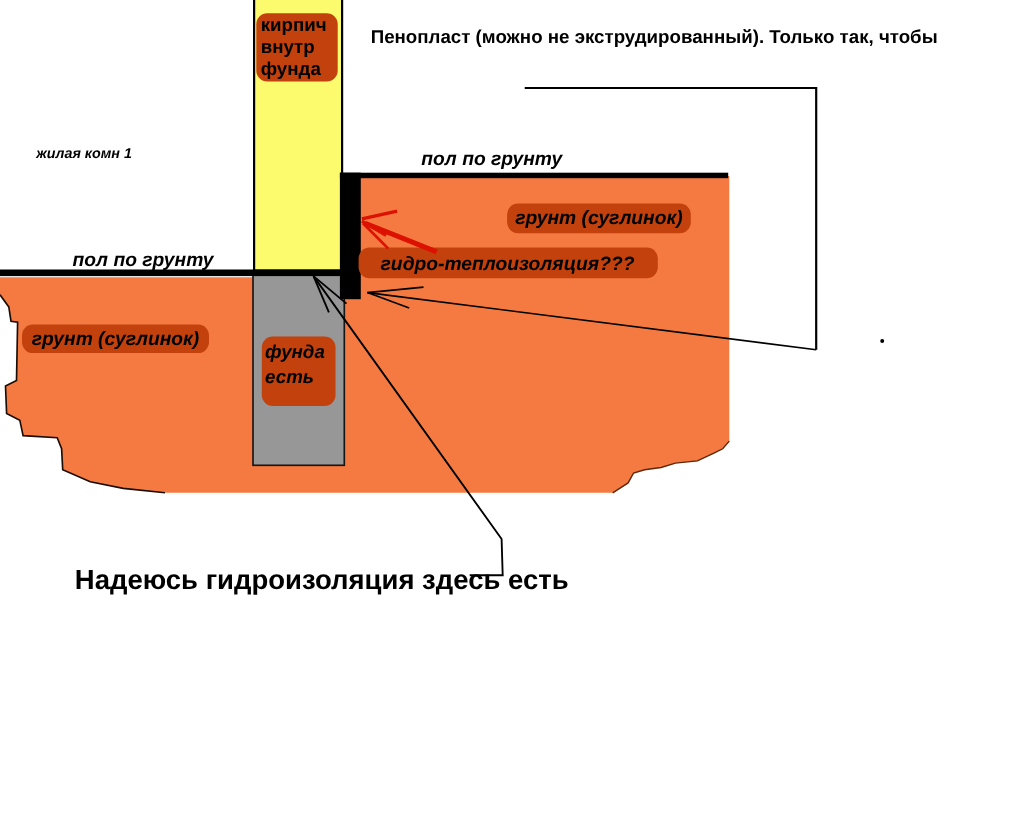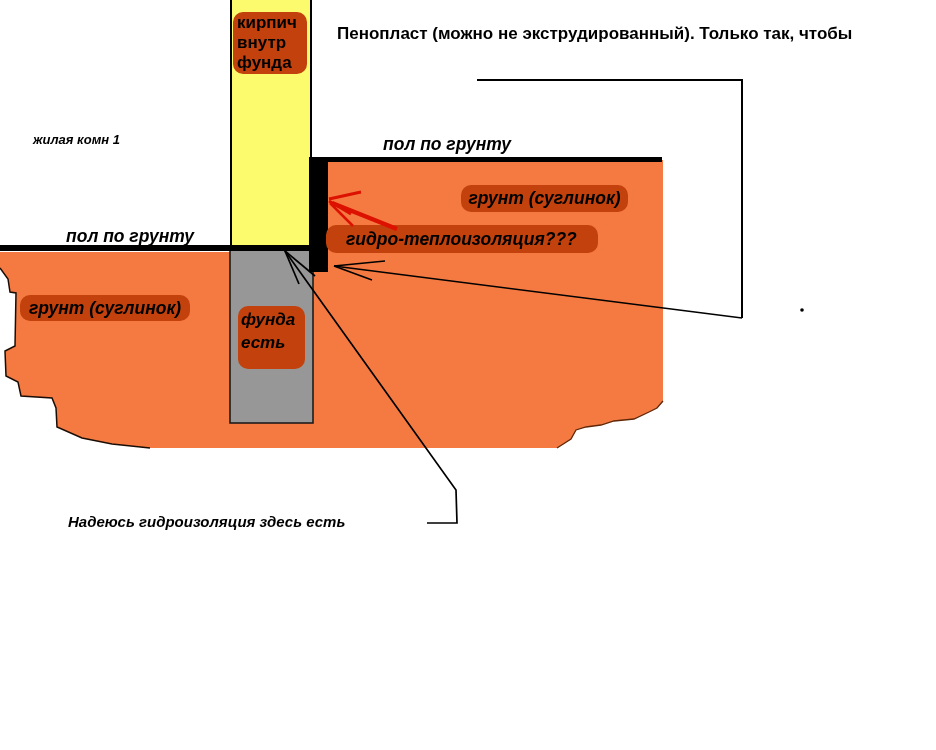--- a/index.html
+++ b/index.html
@@ -24,21 +24,21 @@
   .boxed{background:#c2410c;border-radius:10px;}
   #top-annotation{left:337px;top:23px;font-size:17px;line-height:22.5px;}
   #room-label{left:33px;top:132px;font-size:13px;font-style:italic;}
   #floor-label-right{left:383px;top:134px;font-size:17.5px;}
   #floor-label-left{left:66px;top:226px;font-size:17.5px;}
   #soil-label-right{left:461px;top:185px;width:167px;height:27px;line-height:27px;text-align:center;font-size:17.5px;}
   #insulation-question{left:326px;top:225px;width:252px;height:28px;line-height:28px;padding-left:20px;font-size:17.5px;}
   #soil-label-left{left:20px;top:295px;width:170px;height:26px;line-height:26px;text-align:center;font-size:17.5px;}
   #foundation-label{left:238px;top:306px;width:64px;font-size:17px;line-height:23px;padding:2px 0 15px 3px;}
   #wall-label{left:233px;top:12px;width:74px;font-size:17px;line-height:20px;padding:1px 0 1px 4px;box-sizing:border-box;}
-  #bottom-annotation{left:68px;top:513px;font-size:15px;font-style:italic;}
+  #bottom-annotation{left:68px;top:513px;font-size:25px;}
   .line-el{display:block;}
 </style>
 </head>
 <body>
 
 <div class="stage">
 
   <svg id="shapes-svg" class="layer" width="936" height="750" viewBox="0 0 936 750">
 
     <path d="M0,252 L313,252 L313,160 L663,160 L663,401

